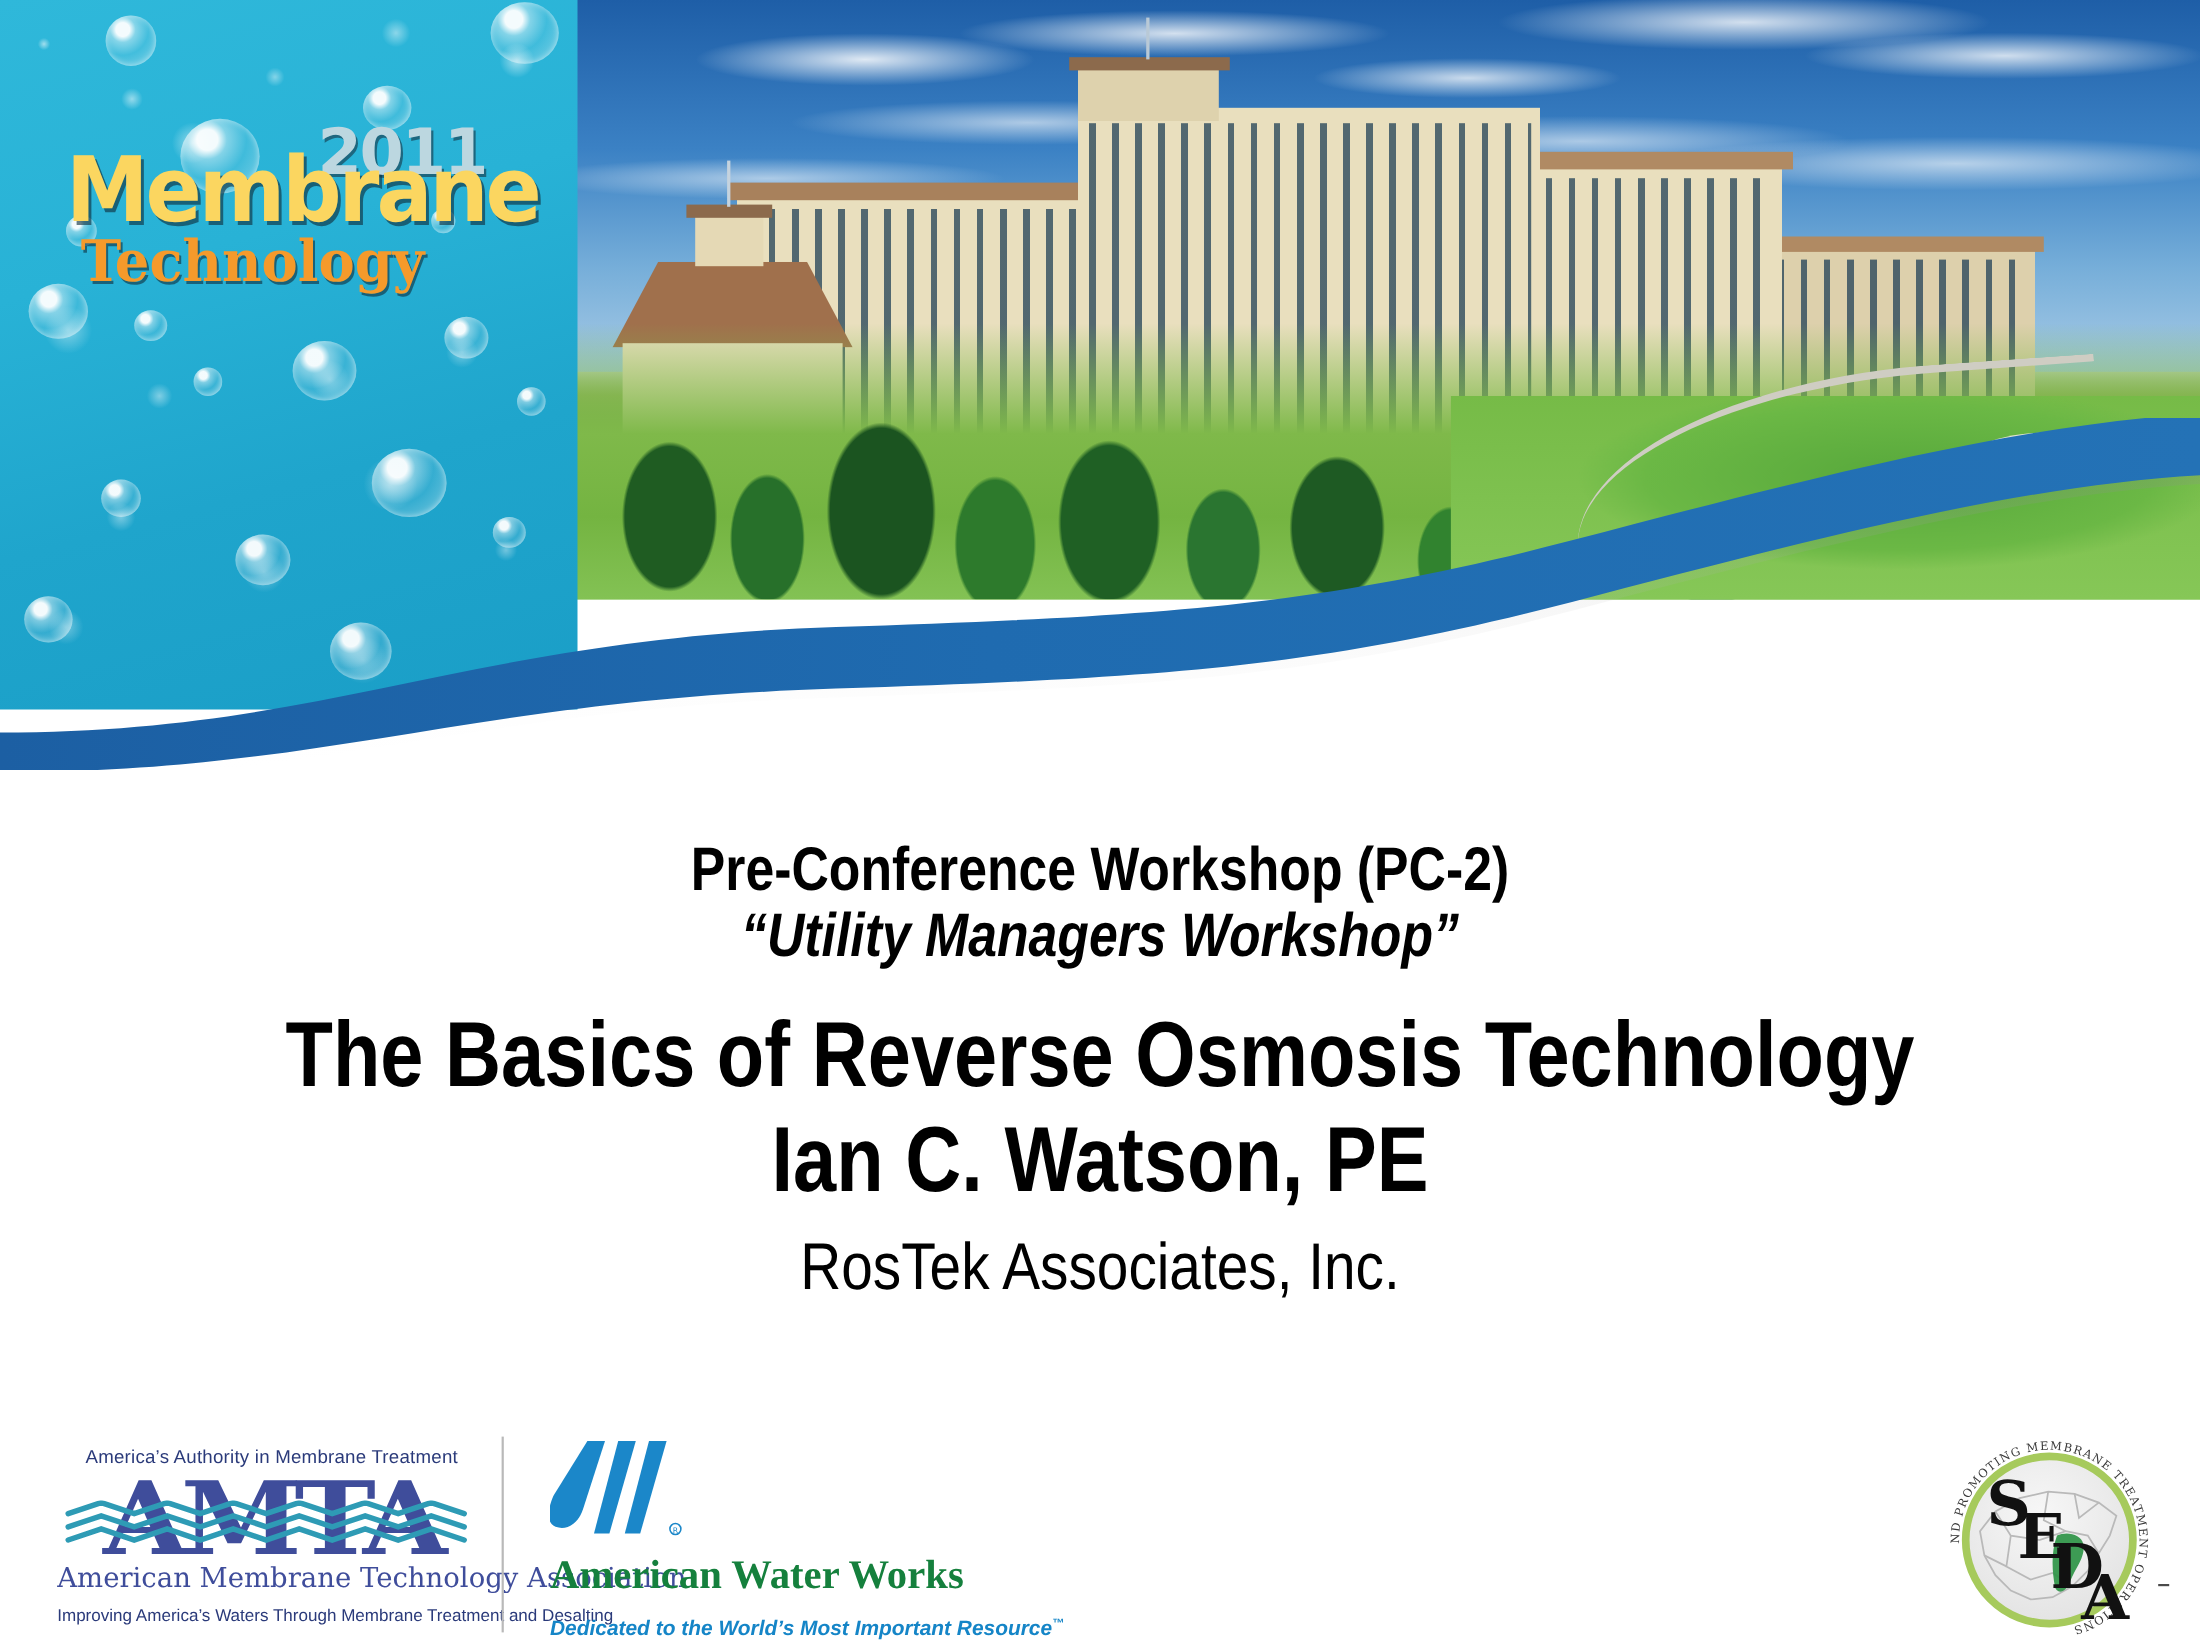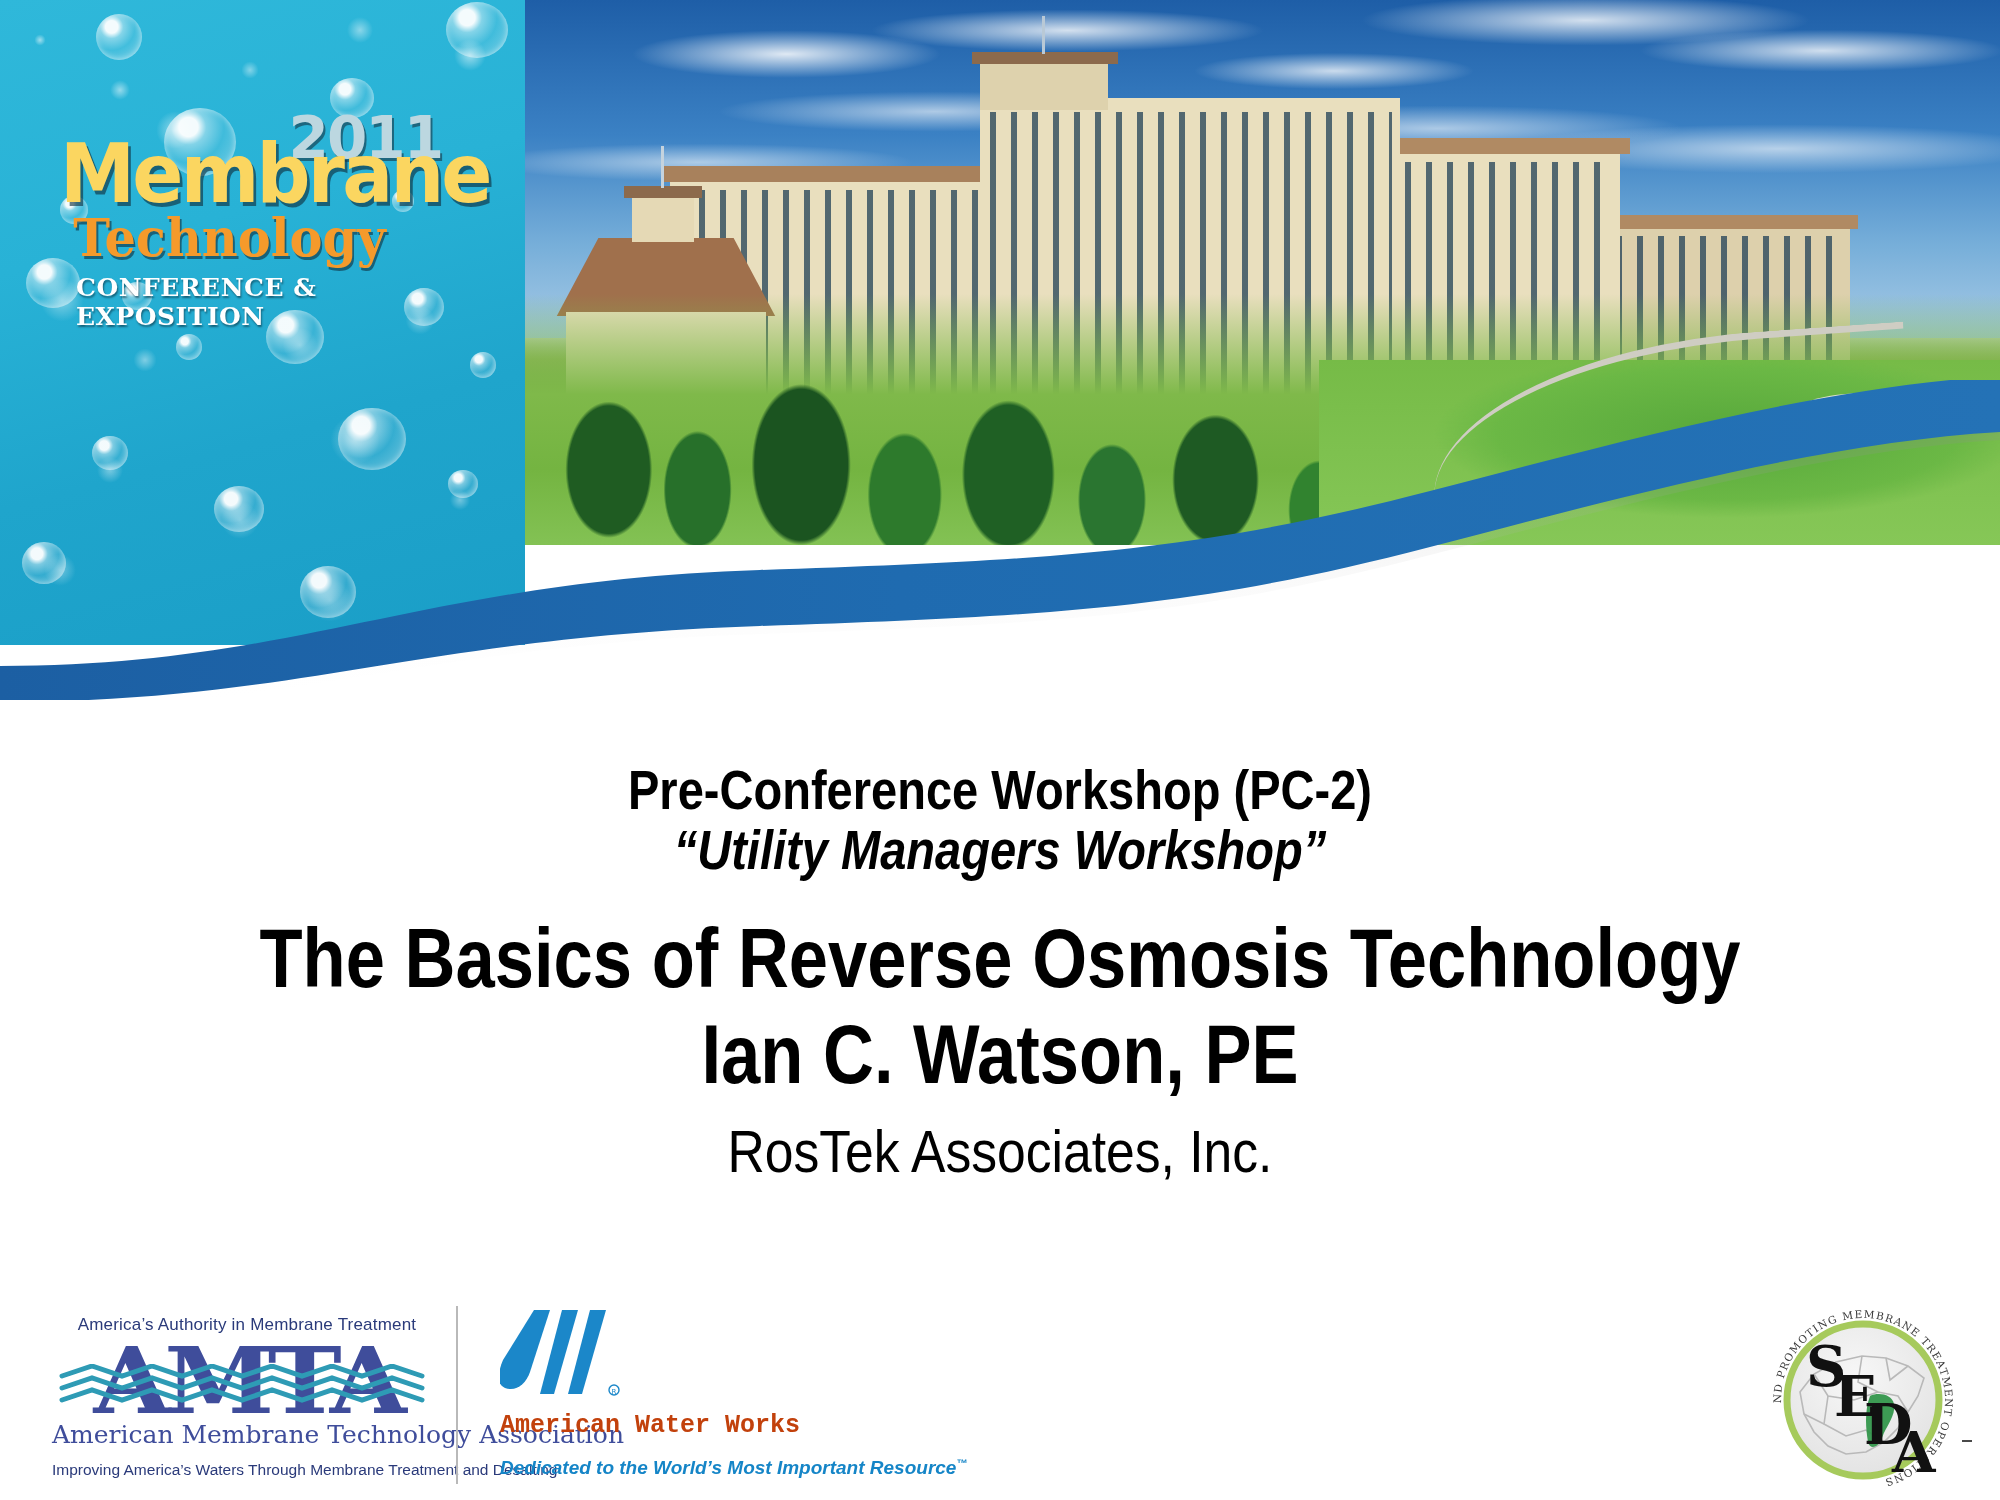--- a/index.html
+++ b/index.html
@@ -256,24 +256,24 @@
 
   .divider {
     position:absolute; left:456px; top:1306px;
     width:2px; height:178px;
     background:#b9b9b9;
   }
 
   .awwa { position:absolute; left:500px; top:1310px; width:420px; }
   .awwa-mark { position:relative; width:130px; height:92px; }
   .awwa-name {
-    font-family:Liberation Mono, monospace;
-    font-weight:700;
-    font-size:25px; line-height:1.14;
-    color:#c2410c; margin-top:10px;
+    font-family:Liberation Serif, serif;
+    font-weight:700;
+    font-size:37px; line-height:1.14;
+    color:#15803d; margin-top:10px;
   }
   .awwa-tag {
     font-family:"Liberation Sans", sans-serif;
     font-style:italic; font-weight:700;
     font-size:19px; color:#1585c7; margin-top:16px;
     white-space:nowrap;
   }
   .awwa-tm {
     font-size:11px; vertical-align:super;
   }
@@ -341,21 +341,20 @@
       <div class="bub" style="left:448px; top:470px; width:30px; height:28px;"></div>
       <div class="bub" style="left:22px; top:542px; width:44px; height:42px;"></div>
       <div class="bub" style="left:300px; top:566px; width:56px; height:52px;"></div>
       <div class="bub" style="left:392px; top:190px; width:22px; height:22px;"></div>
       <div class="bub" style="left:470px; top:352px; width:26px; height:26px;"></div>
 
       <div class="logo-lockup">
         <div class="yr">2011</div>
         <div class="mem">Membrane</div>
         <div class="tech">Technology</div>
-        <div class="confexp">CONFERENCE &amp; EXPOSITION</div>
       </div>
     </div>
 
     <svg class="swoosh" viewBox="0 0 2000 330" preserveAspectRatio="none">
       <defs>
         <linearGradient id="shadowgrad" x1="0" y1="0" x2="0" y2="1">
           <stop offset="0%" stop-color="rgba(120,120,120,0.45)"></stop>
           <stop offset="100%" stop-color="rgba(255,255,255,0)"></stop>
         </linearGradient>
         <linearGradient id="bluegrad" x1="0" y1="0" x2="1" y2="0">

